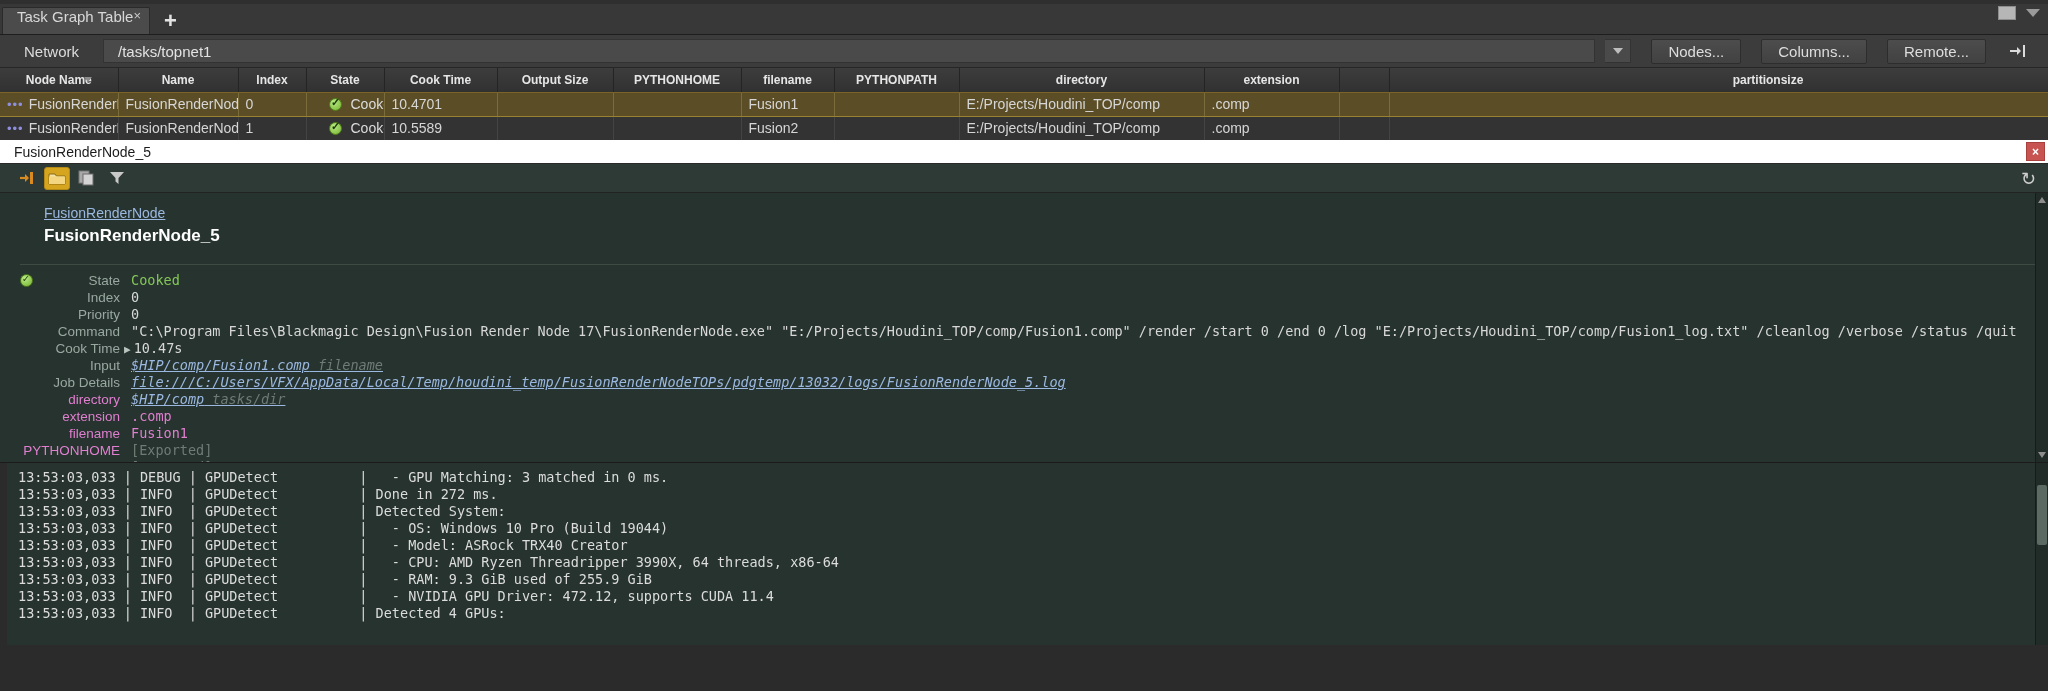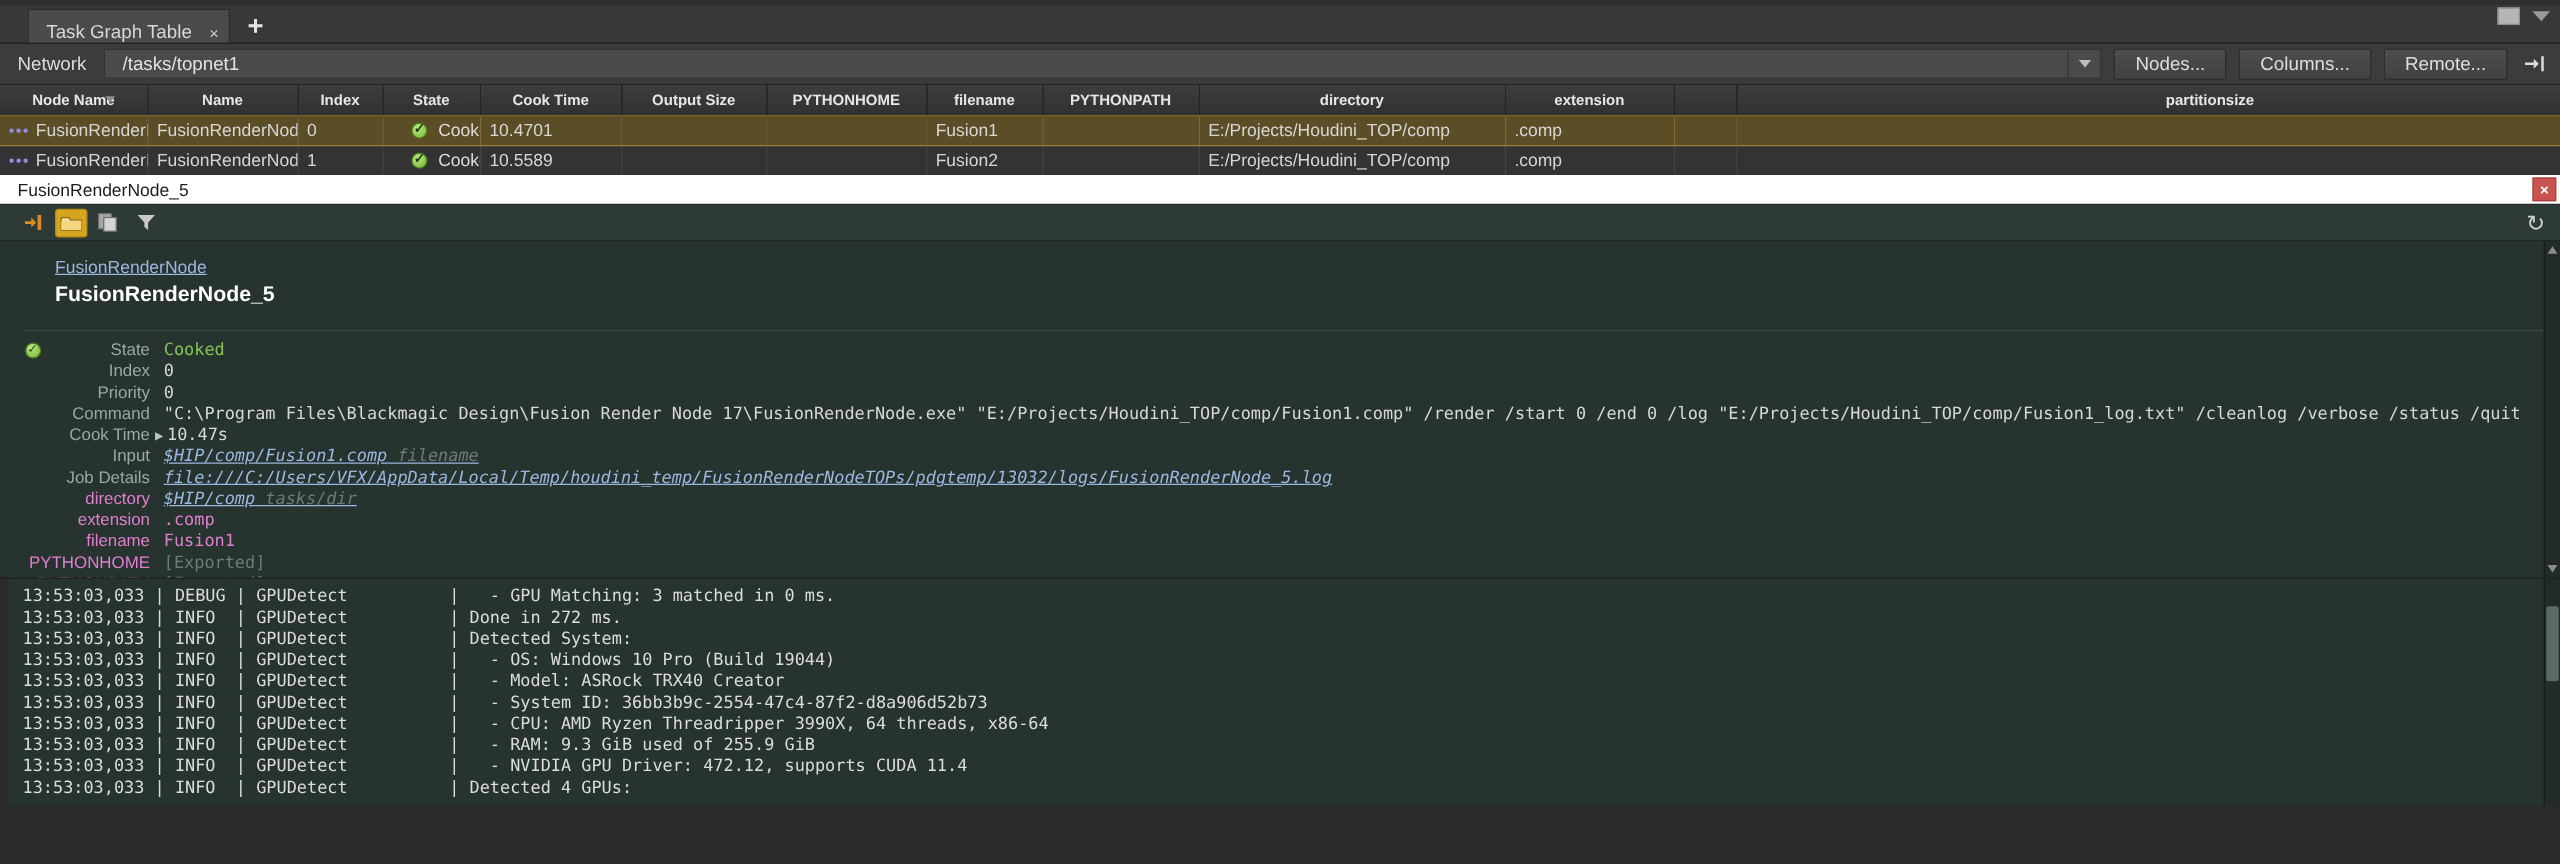--- a/index.html
+++ b/index.html
@@ -21,23 +21,23 @@
   }
   .tabstrip-top-line {
     position: absolute; top:0; left:0; right:0; height: 4px;
     background: #2f2f2f;
   }
   .tab {
     height: 27px;
     background: #4b4b4b;
     border: 1px solid #2a2a2a;
     border-bottom: none;
-    margin-left: 22px;
+    margin-left: 2px;
     padding: 0 8px 0 14px;
-    display: flex; align-items: flex-end; gap: 14px;
+    display: flex; align-items: flex-start; 
     color: #d8d8d8; font-size: 15px;
     border-radius: 2px 2px 0 0;
   }
   .tab-close { color: #c9c9c9; font-size: 13px; }
   .tab-plus {
     color: #e3e3e3; font-size: 22px; font-weight: bold;
     margin-left: 14px; margin-bottom: 2px;
     line-height: 1;
   }
   .winctl {
@@ -53,22 +53,22 @@
     border-left: 7px solid transparent;
     border-right: 7px solid transparent;
     border-top: 8px solid #9a9a9a;
   }
 
   
   .netbar {
     height: 33px;
     background: #3c3c3c;
     display: flex; align-items: center;
-    padding: 0 6px;
-    gap: 0px;
+    padding: 0 16px;
+    gap: 10px;
     border-bottom: 1px solid #262626;
   }
   .netbar-label {
     color: #dcdcdc; font-size: 15px;
     padding: 0 14px 0 8px;
     white-space: nowrap;
   }
   .netpath {
     flex: 1;
     height: 24px;
@@ -484,21 +484,20 @@
 </div>
 
 <div class="logwrap">
   <div class="leftgrip"></div>
   <div id="log-lines">
       <div class="logline">13:53:03,033 | DEBUG | GPUDetect          |   - GPU Matching: 3 matched in 0 ms.</div>
       <div class="logline">13:53:03,033 | INFO  | GPUDetect          | Done in 272 ms.</div>
       <div class="logline">13:53:03,033 | INFO  | GPUDetect          | Detected System:</div>
       <div class="logline">13:53:03,033 | INFO  | GPUDetect          |   - OS: Windows 10 Pro (Build 19044)</div>
       <div class="logline">13:53:03,033 | INFO  | GPUDetect          |   - Model: ASRock TRX40 Creator</div>
-      <div class="logline">13:53:03,033 | INFO  | GPUDetect          |   - System ID: 36bb3b9c-2554-47c4-87f2-d8a906d52b73</div>
       <div class="logline">13:53:03,033 | INFO  | GPUDetect          |   - CPU: AMD Ryzen Threadripper 3990X, 64 threads, x86-64</div>
       <div class="logline">13:53:03,033 | INFO  | GPUDetect          |   - RAM: 9.3 GiB used of 255.9 GiB</div>
       <div class="logline">13:53:03,033 | INFO  | GPUDetect          |   - NVIDIA GPU Driver: 472.12, supports CUDA 11.4</div>
       <div class="logline">13:53:03,033 | INFO  | GPUDetect          | Detected 4 GPUs:</div>
     </div>
   <div class="log-scroll">
     <div class="log-thumb"></div>
   </div>
 </div>
 

